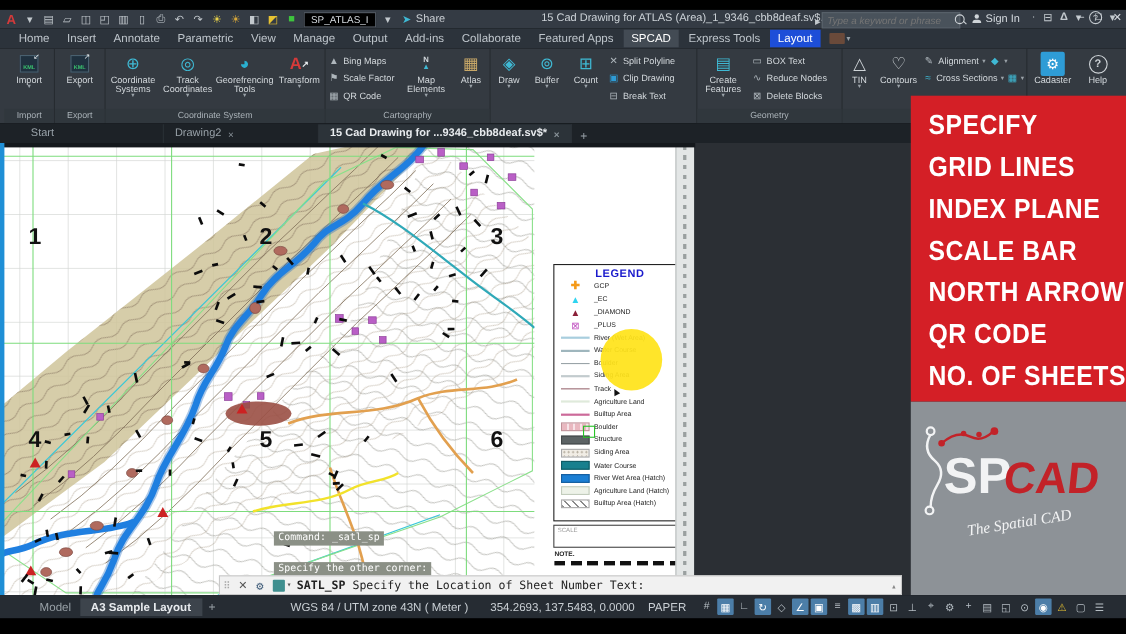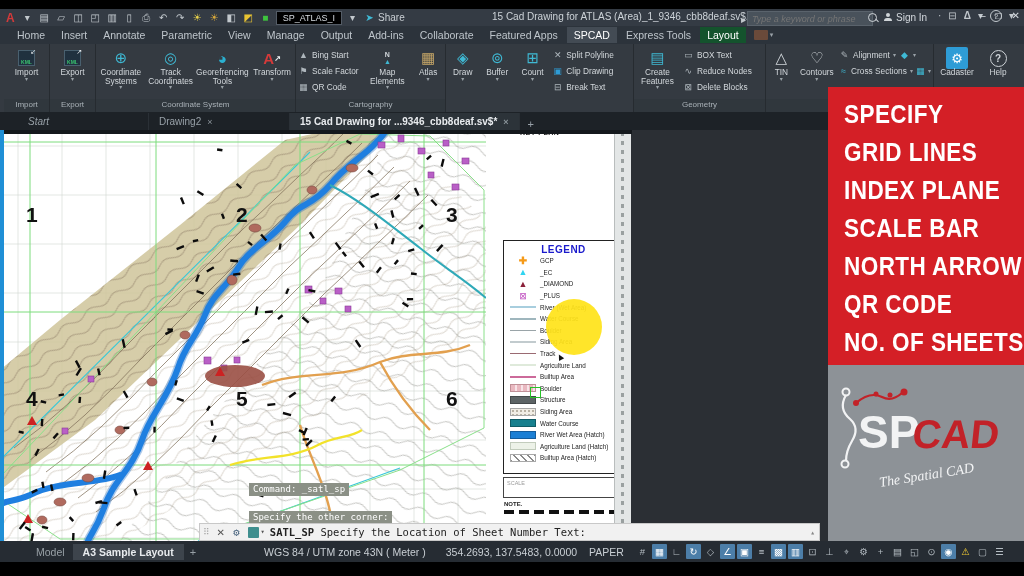--- a/index.html
+++ b/index.html
@@ -18,21 +18,21 @@
   .person{position:absolute;left:884px;top:4px;width:8px;height:8px;}
   .person:before{content:"";position:absolute;left:2px;top:0;width:4px;height:4px;border-radius:50%;background:#cfd4d8;}
   .person:after{content:"";position:absolute;left:0;top:4.5px;width:8px;height:3.5px;border-radius:3px 3px 0 0;background:#cfd4d8;}
   #signin{position:absolute;left:896px;top:3px;font-size:10px;color:#d4d9de;}
   .titlericons{position:absolute;left:938px;top:1px;display:flex;gap:7px;color:#c2c8cd;font-size:10px;}
   .winbtns{position:absolute;right:4px;top:1px;display:flex;gap:10px;color:#d6dbe0;font-size:10px;}
   
   #tabrow{left:0;top:26px;width:1024px;height:18px;background:#2c333b;display:flex;align-items:center;padding-left:10px;gap:2px;}
   .rtab{padding:2px 7px;font-size:10.5px;color:#bec5cb;white-space:nowrap;}
   .rtab.active{background:#434b54;color:#fff;}
-  .rtab.highlight{background:#14532d;color:#fff;}
+  .rtab.highlight{background:#1d4ed8;color:#fff;}
   .rtab-flag{width:14px;height:10px;background:#6a4a3a;margin-left:6px;border-radius:1px;}
   
   #ribbon{left:0;top:44px;width:1024px;height:68px;background:#343a41;display:flex;padding-left:4px;box-sizing:border-box;}
   .rgroup{display:flex;flex-direction:column;border-right:1px solid #262b30;height:68px;box-sizing:border-box;}
   .rgbody{display:flex;flex:1;align-items:stretch;padding-top:2px;}
   .rglabel{height:13px;line-height:12px;text-align:center;font-size:8px;color:#a9b1b7;background:#30373d;white-space:nowrap;overflow:hidden;}
   .bigbtn{display:flex;flex-direction:column;align-items:center;justify-content:flex-start;padding-top:2px;box-sizing:border-box;}
   .bicon{height:20px;display:flex;align-items:center;justify-content:center;font-size:15px;color:#3fb9d4;}
   .blabel{font-size:8.3px;line-height:1.05;color:#d3d8dc;text-align:center;white-space:pre-line;}
   .bcaret{font-size:6px;color:#9aa2a8;line-height:5px;}
@@ -233,21 +233,21 @@
             <span class="bcaret">▾</span>
         </div>
       </div>
       <div class="rglabel">Coordinate System</div>
     </div>
     <div class="rgroup" style="width:150px;">
       <div class="rgbody">
         <div class="stack" style="width:64px;">
           <div class="srow">
               <span class="sricon" style="color:#aeb6bc;">▲</span>
-              <span class="srlabel">Bing  Start</span>
+              <span class="srlabel">Bing  Maps</span>
             </div>
           <div class="srow">
               <span class="sricon" style="color:#aeb6bc;">⚑</span>
               <span class="srlabel">Scale Factor</span>
             </div>
           <div class="srow">
               <span class="sricon" style="color:#aeb6bc;">▦</span>
               <span class="srlabel">QR Code</span>
             </div>
         </div>
@@ -370,21 +370,21 @@
               <span class="helpcirc">?</span>
             </span>
           <span class="blabel">Help</span>
         </div>
       </div>
       <div class="rglabel"></div>
     </div>
   </div>
 
   <div class="abs" id="filetabs">
-    <div class="ftab" style="width:110px;font-style:italic;">
+    <div class="ftab" style="width:110px;">
         <span>Start</span>
       </div>
     <div class="ftab" style="width:120px;">
         <span>Drawing2</span>
         <span class="x">×</span>
       </div>
     <div class="ftab active">
         <span>15 Cad Drawing for ...9346_cbb8deaf.sv$*</span>
         <span class="x">×</span>
       </div>

